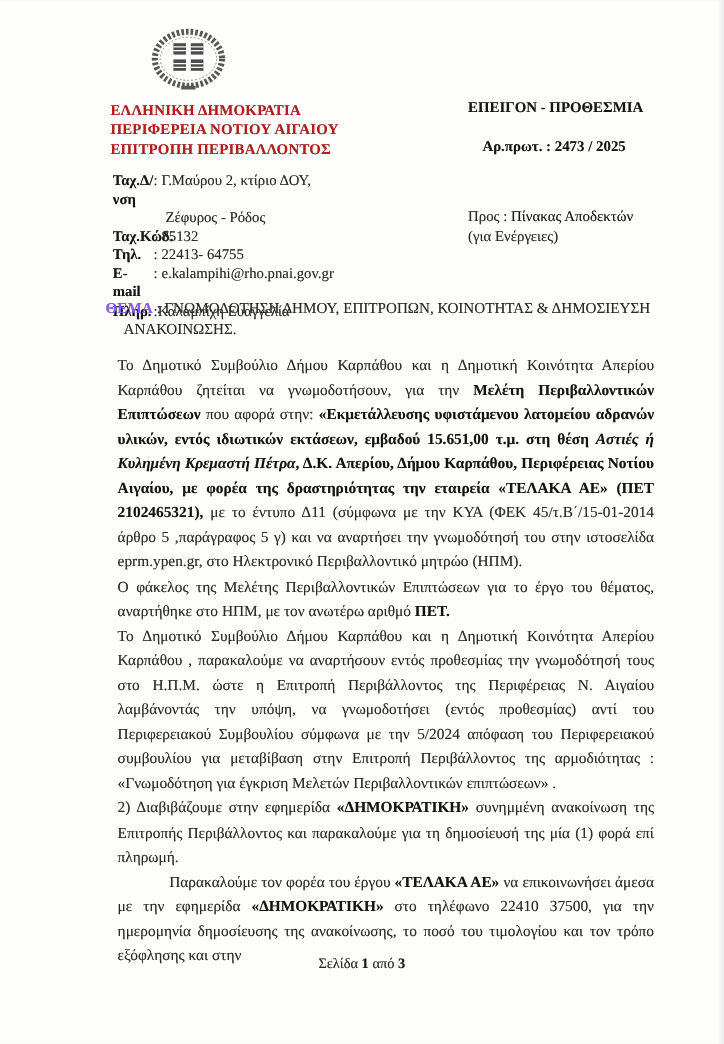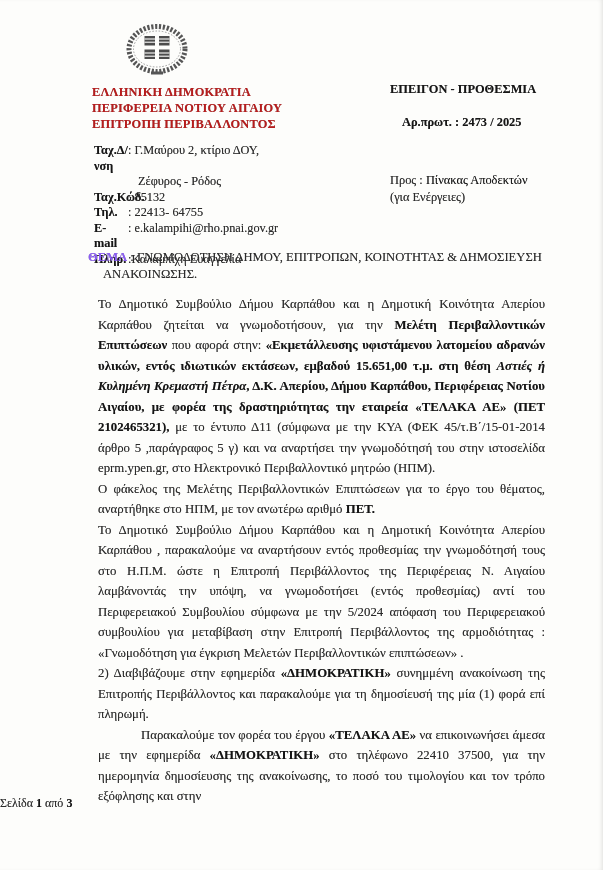--- a/index.html
+++ b/index.html
@@ -62,21 +62,21 @@
   .doc-body p { margin:0; }
   .doc-body p.indent-first { text-indent:43px; }
 
   .rn-r { font-weight:400; }
   .rn-b { font-weight:700; color:#141414; }
   .rn-bi { font-weight:700; font-style:italic; color:#141414; }
 
   
   .page-footer {
     position:absolute; left:0; top:796px; width:100%;
-    text-align:left; font-size:12px; color:#2b2b2b;
+    text-align:center; font-size:12px; color:#2b2b2b;
   }
 </style>
 </head>
 <body>
 
 <div class="page">
 
   <div class="emblem">
     <svg width="62" height="58" viewBox="0 0 62 58" aria-hidden="true">
       <ellipse cx="31" cy="27" rx="28" ry="22.5" fill="none" stroke="#565656" stroke-width="5" stroke-dasharray="2.2 1.7"></ellipse>

